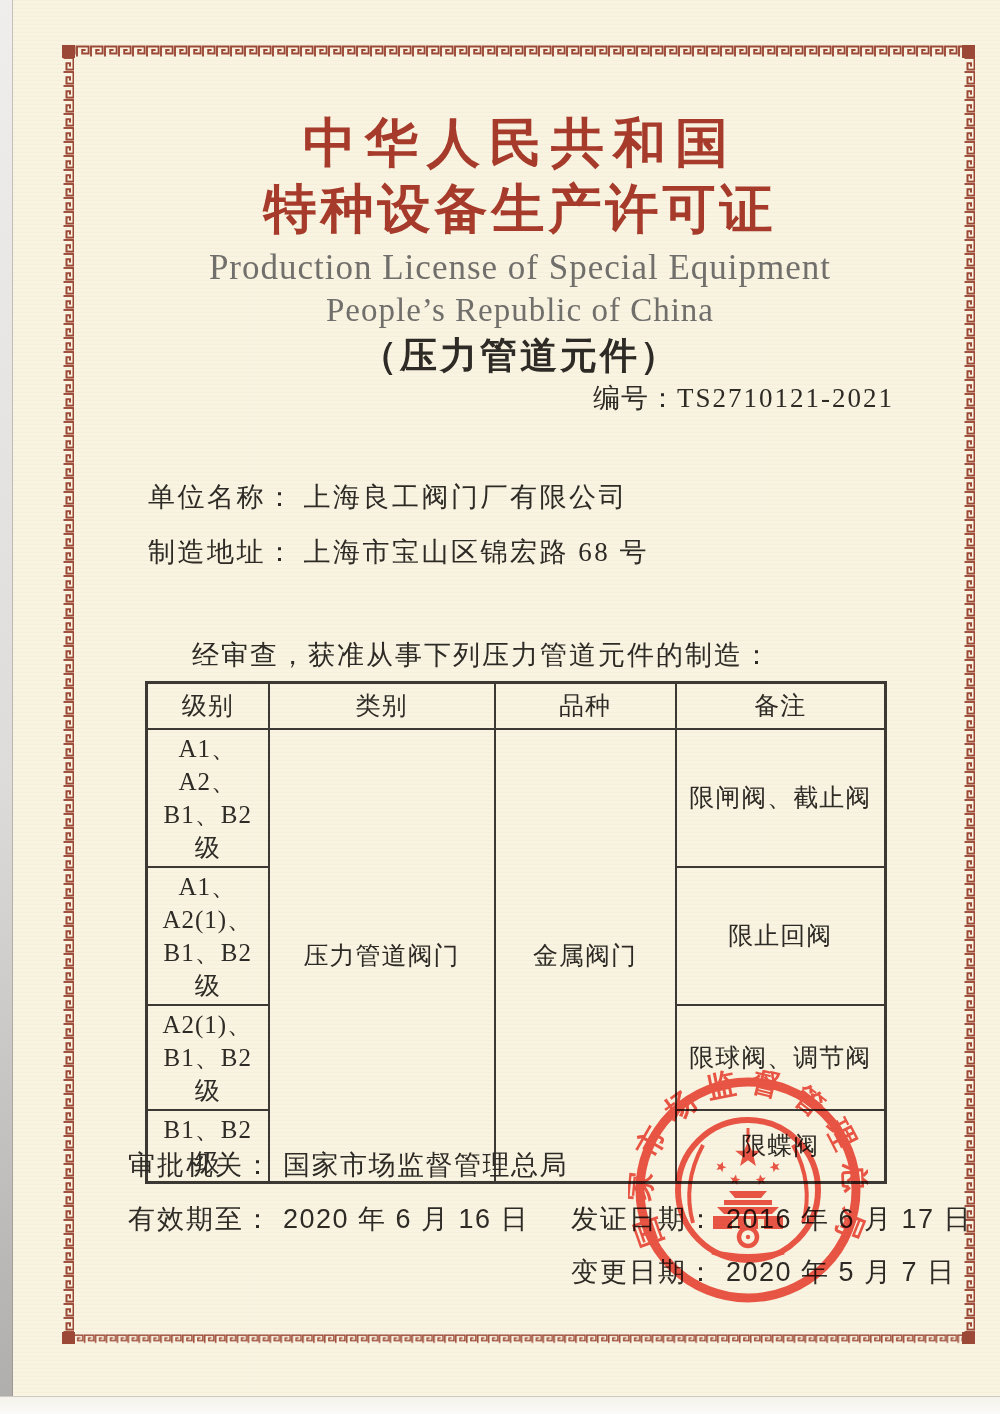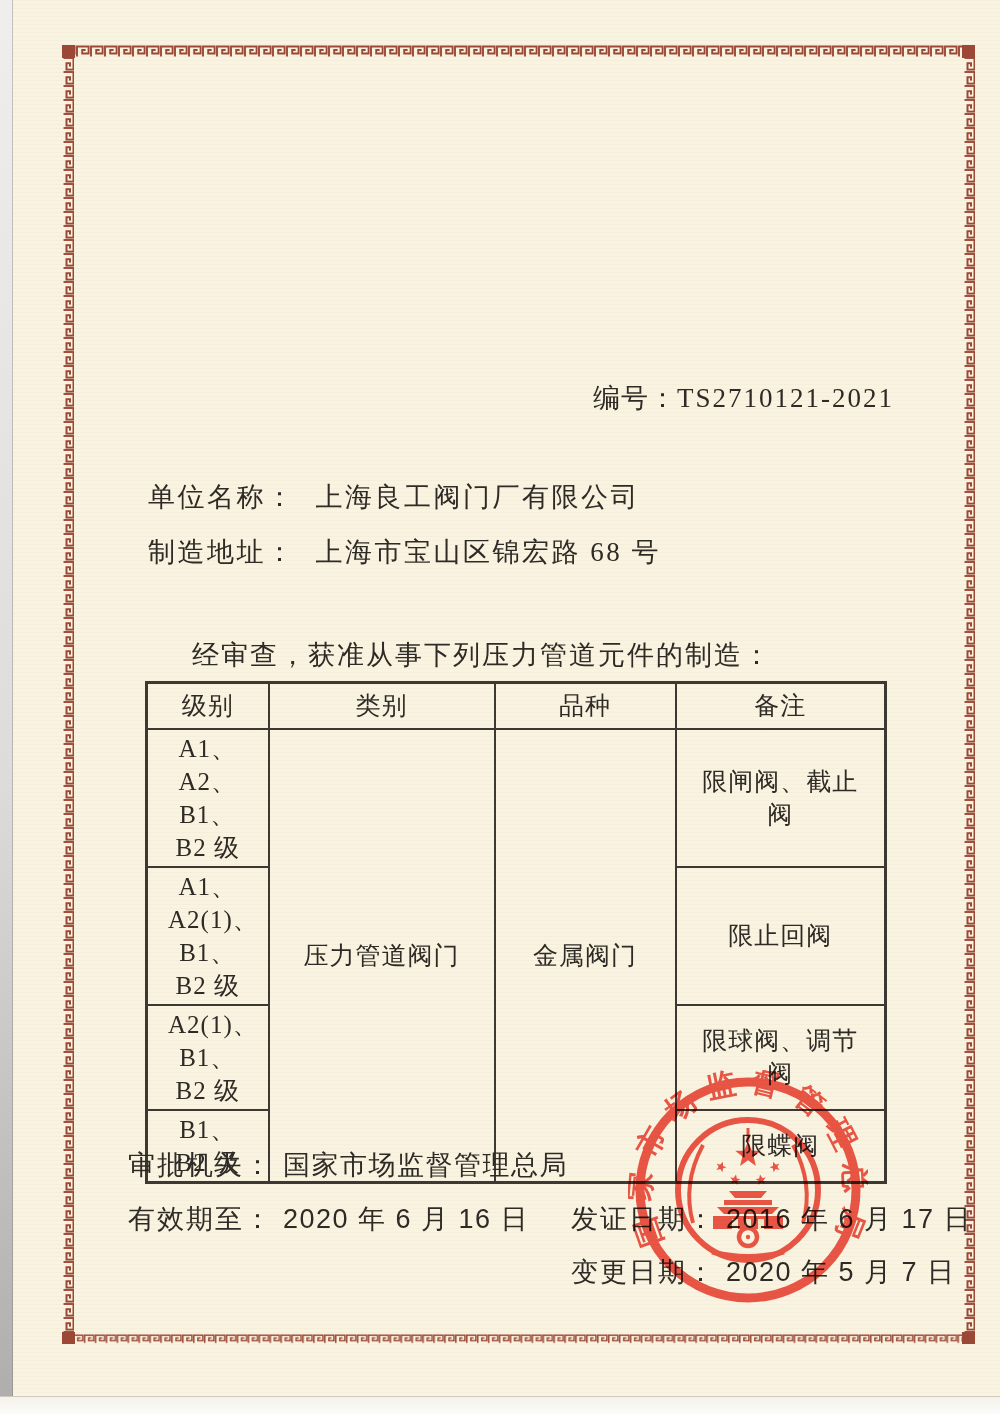--- a/index.html
+++ b/index.html
@@ -53,37 +53,37 @@
 
   .license-no {
     position: absolute; right: 106px; top: 380px;
     font-size: 27px; color: var(--ink); letter-spacing: 1px;
   }
   .license-no .value { letter-spacing: 2px; }
 
   .field { position: absolute; font-size: 27px; color: var(--ink); letter-spacing: 2.5px; }
   .field-company { left: 148px; top: 479px; }
   .field-address { left: 148px; top: 534px; }
-  .field .fvalue { margin-left: 20px; }
+  .field .fvalue { margin-left: 8px; }
 
   .intro { position: absolute; left: 192px; top: 637px; font-size: 27px; color: var(--ink); letter-spacing: 2px; }
 
   table.license {
     position: absolute; left: 145px; top: 681px; width: 739px;
     border-collapse: collapse; table-layout: fixed;
     font-size: 25px; color: var(--ink);
   }
   table.license th, table.license td {
     border: 2px solid var(--table-line);
     vertical-align: middle;
     text-align: center;
     white-space: pre-line;
     line-height: 33px;
     letter-spacing: 1px;
-    padding: 2px 20px;
+    padding: 2px 4px;
   }
   table.license { border: 3px solid var(--table-line); }
   table.license th { font-weight: normal; height: 46px; }
   td.cell-note { text-align: left; padding-left: 16px; }
   tr.r1 td { height: 72px; }
   tr.r2 td { height: 104px; }
   tr.r3 td { height: 72px; }
   tr.r4 td { height: 66px; }
 
   .fline { position: absolute; font-size: 27px; color: var(--ink); letter-spacing: 2px; z-index: 1; }
@@ -136,20 +136,27 @@
     <rect x="62" y="45" width="913" height="12" fill="url(#mTop)"></rect>
     <rect x="62" y="1334" width="913" height="10" fill="url(#mBottom)"></rect>
     <rect x="62" y="57" width="12" height="1277" fill="url(#mLeft)"></rect>
     <rect x="963" y="57" width="12" height="1277" fill="url(#mRight)"></rect>
     <rect class="corner" x="62" y="45" width="13" height="13"></rect>
     <rect class="corner" x="962" y="45" width="13" height="13"></rect>
     <rect class="corner" x="62" y="1332" width="13" height="12"></rect>
     <rect class="corner" x="962" y="1332" width="13" height="12"></rect>
   </svg>
 
+  <div class="titles">
+    <div class="title-cn-1">中华人民共和国</div>
+    <div class="title-cn-2">特种设备生产许可证</div>
+    <div class="title-en-1">Production License of Special Equipment</div>
+    <div class="title-en-2">People’s Republic of China</div>
+    <div class="subtitle">（压力管道元件）</div>
+  </div>
 
   <div class="license-no">
     <span>编号：</span><span class="value">TS2710121-2021</span>
   </div>
 
   <div class="field field-company">
     <span class="flabel">单位名称：</span><span class="fvalue">上海良工阀门厂有限公司</span>
   </div>
   <div class="field field-address">
     <span class="flabel">制造地址：</span><span class="fvalue">上海市宝山区锦宏路 68 号</span>

